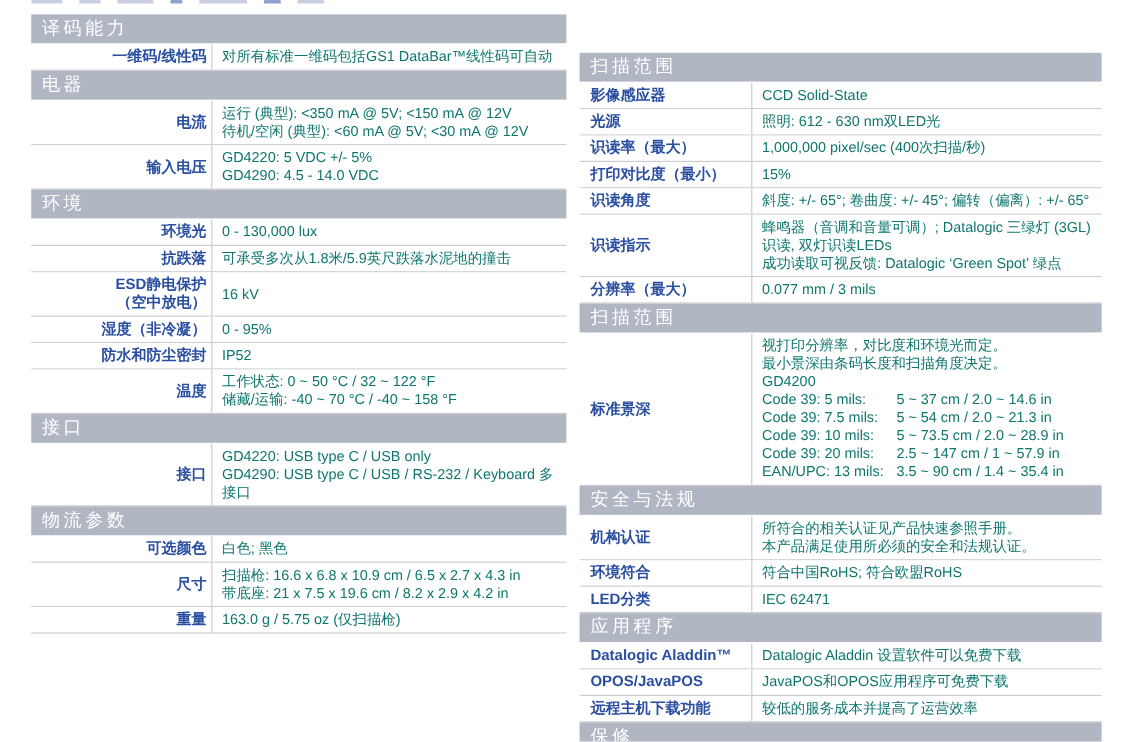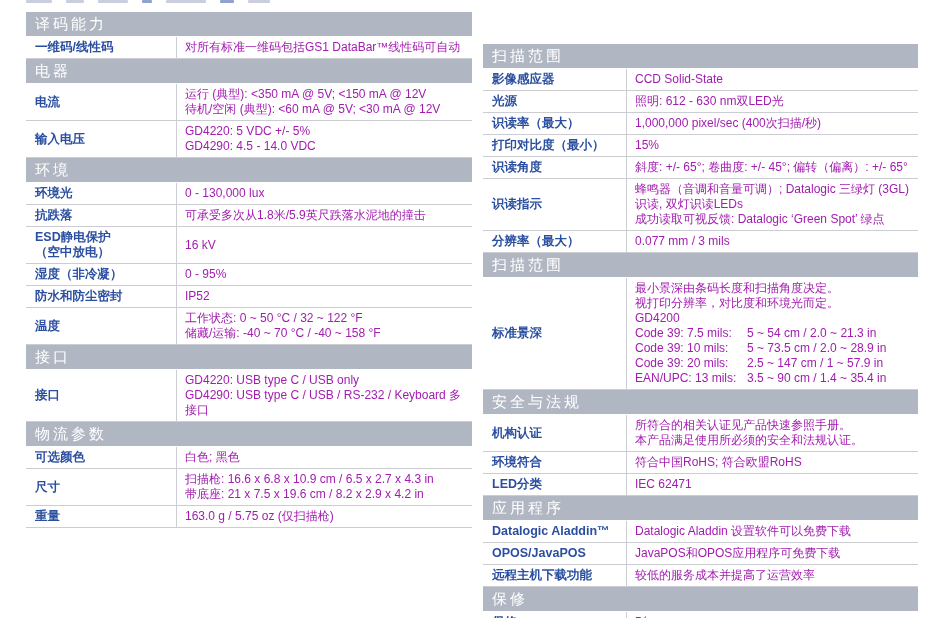--- a/index.html
+++ b/index.html
@@ -32,28 +32,28 @@
     border-bottom:1px solid #cbcdd2;
     background:#ffffff;
   }
   .row-label{
     flex-shrink:0;
     display:flex;flex-direction:column;justify-content:center;
     padding:3px 4px 3px 9px;
     color:#2b4fa0;font-weight:bold;font-size:12.5px;line-height:15px;
     box-sizing:border-box;
   }
-  .col0 .row-label{width:150px;}
+  .col0 .row-label{width:150px;align-items:flex-end;}
   .col1 .row-label{width:143px;}
   .row-value{
     flex:1;
     border-left:1px solid #cbcdd2;
     display:flex;flex-direction:column;justify-content:center;
     padding:3px 6px 3px 8px;
-    color:#a21caf;font-size:12px;line-height:15px;
+    color:#0f766e;font-size:12px;line-height:15px;
     box-sizing:border-box;
     min-height:21px;
   }
   .vline{white-space:nowrap;}
   .kv{display:flex;white-space:nowrap;}
   .kv .k{width:112px;flex-shrink:0;}
 </style>
 </head>
 <body>
 
@@ -245,23 +245,27 @@
           <div class="row-value">
             <span class="vline">0.077 mm / 3 mils</span>
           </div>
         </div>
         <div class="sec-header">扫描范围</div>
         <div class="row">
           <div class="row-label">
             <span class="vline">标准景深</span>
           </div>
           <div class="row-value">
+            <span class="vline">视打印分辨率，对比度和环境光而定。</span>
             <span class="vline">最小景深由条码长度和扫描角度决定。</span>
-            <span class="vline">视打印分辨率，对比度和环境光而定。</span>
             <span class="vline">GD4200</span>
+            <span class="kv">
+              <span class="k">Code 39: 5 mils:</span>
+              <span class="v">5 ~ 37 cm / 2.0 ~ 14.6 in</span>
+            </span>
             <span class="kv">
               <span class="k">Code 39: 7.5 mils:</span>
               <span class="v">5 ~ 54 cm / 2.0 ~ 21.3 in</span>
             </span>
             <span class="kv">
               <span class="k">Code 39: 10 mils:</span>
               <span class="v">5 ~ 73.5 cm / 2.0 ~ 28.9 in</span>
             </span>
             <span class="kv">
               <span class="k">Code 39: 20 mils:</span>

